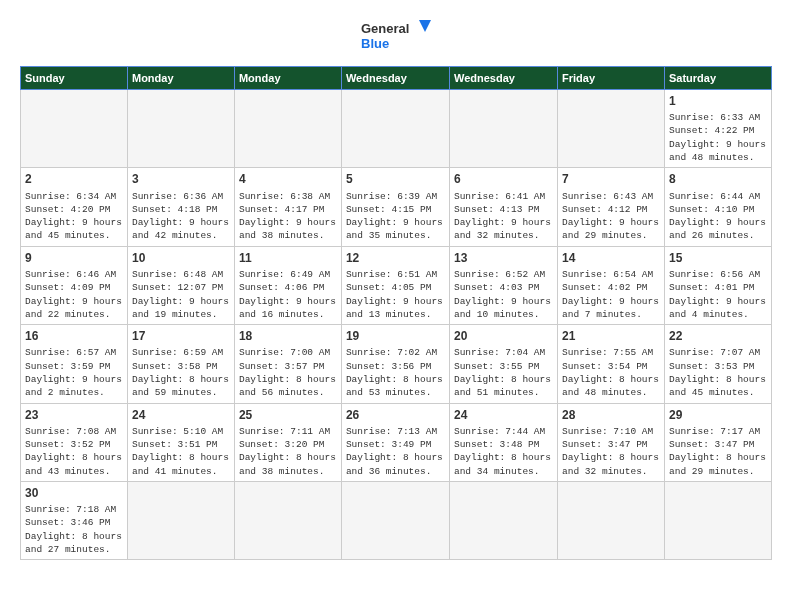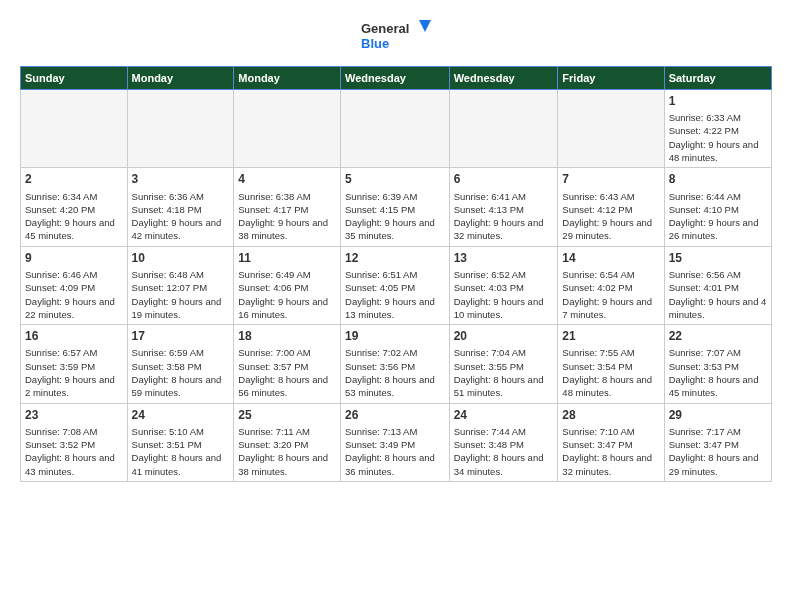--- a/index.html
+++ b/index.html
@@ -68,20 +68,21 @@
       font-size: 12px;
       font-weight: bold;
       color: #333;
       display: block;
       margin-bottom: 2px;
     }
     .day-info {
       font-size: 9.5px;
       color: #333;
       line-height: 1.4;
+      font-family: Liberation Mono, monospace;
     }
     .last-row td {
       height: 60px;
     }
   </style>
 </head>
 <body>
 
 <div class="page">
   <div class="header">
@@ -294,15 +295,29 @@
 Sunset: 3:47 PM
 Daylight: 8 hours and 32 minutes.</div>
           </td>
           <td>
             <span class="day-number">29</span>
             <div class="day-info">Sunrise: 7:17 AM
 Sunset: 3:47 PM
 Daylight: 8 hours and 29 minutes.</div>
           </td>
         </tr>
+        <tr class="last-row">
+          <td>
+            <span class="day-number">30</span>
+            <div class="day-info">Sunrise: 7:18 AM
+Sunset: 3:46 PM
+Daylight: 8 hours and 27 minutes.</div>
+          </td>
+          <td class="empty"></td>
+          <td class="empty"></td>
+          <td class="empty"></td>
+          <td class="empty"></td>
+          <td class="empty"></td>
+          <td class="empty"></td>
+        </tr>
       </tbody>
   </table>
 </div>
 
 </body></html>

